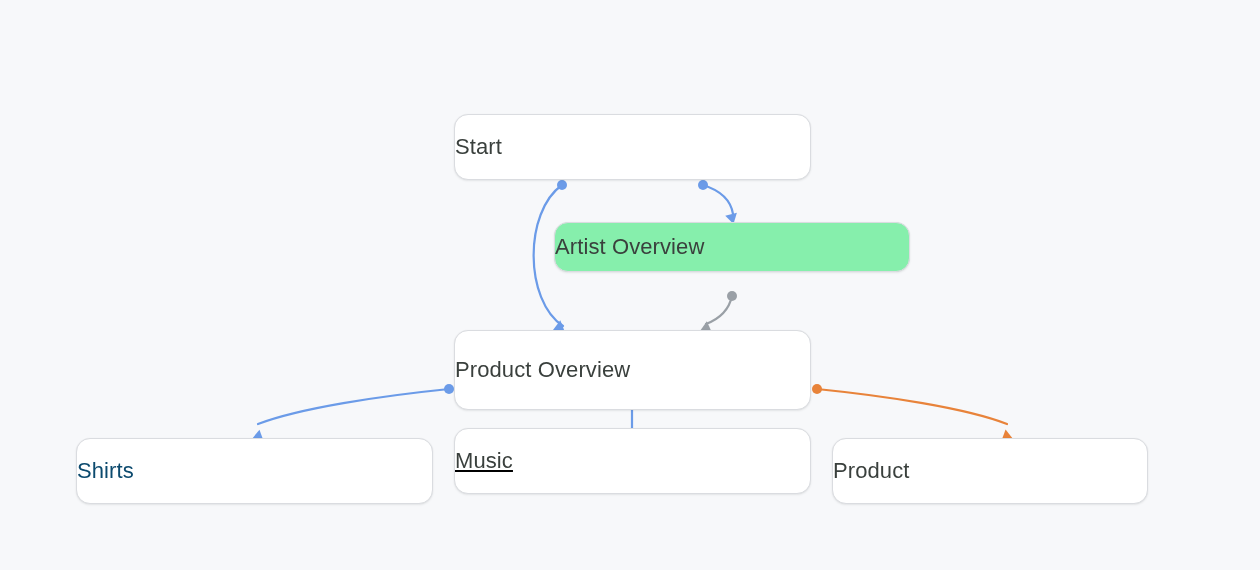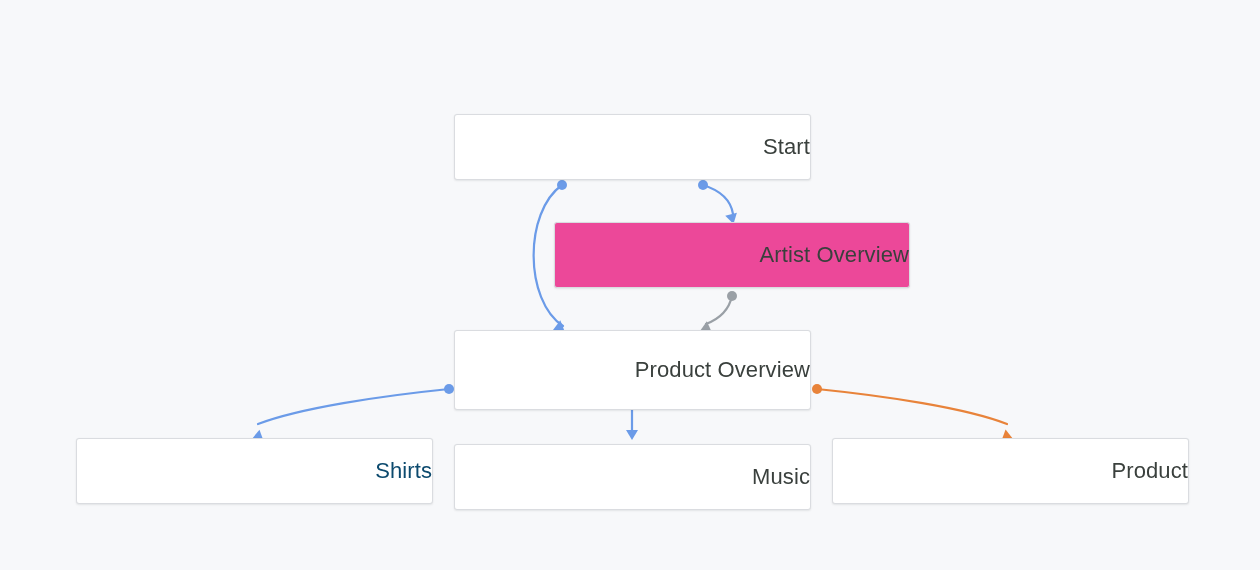--- a/index.html
+++ b/index.html
@@ -25,25 +25,25 @@
     top: 0;
     width: 1260px;
     height: 570px;
     pointer-events: none;
   }
   .node {
     position: absolute;
     box-sizing: border-box;
     background: #ffffff;
     border: 1px solid #dadce0;
-    border-radius: 3px;
+    border-radius: 14px;
     box-shadow: 0 1px 2px rgba(60, 64, 67, 0.10), 0 0 1px rgba(60,64,67,0.06);
     display: flex;
     align-items: center;
-    justify-content: flex-end;
+    justify-content: flex-start;
   }
   .node-label {
     font-family: "Liberation Sans", sans-serif;
     font-size: 22px;
     font-weight: 500;
     color: #3a403d;
     letter-spacing: 0.1px;
     white-space: nowrap;
     user-select: none;
   }
@@ -83,33 +83,33 @@
         <path d="M 817 389 C 886 396, 966 408, 1007 424" fill="none" stroke="#e8833a" stroke-width="2.2" stroke-linecap="round"></path>
         <circle cx="817" cy="389" r="5" fill="#e8833a"></circle>
         <polygon points="-8,-6 -8,6 2,0" fill="#e8833a" transform="translate(1011,438) rotate(20.335080742250483)"></polygon>
       </g>
     </svg>
 
   <div class="node" style="left: 454px; top: 114px; width: 357px; height: 66px; background: rgb(255, 255, 255); border-color: rgb(218, 220, 224);">
     <span class="node-label" style="color: rgb(58, 64, 61);">Start</span>
   </div>
 
-  <div class="node" style="left: 554px; top: 222px; width: 356px; height: 66px; background: #ec4899; border-color: rgb(218, 220, 224);">
+  <div class="node" style="left: 554px; top: 222px; width: 356px; height: 50px; background: #86efac; border-color: rgb(218, 220, 224);">
     <span class="node-label" style="color: rgb(58, 64, 61);">Artist Overview</span>
   </div>
 
   <div class="node" style="left: 454px; top: 330px; width: 357px; height: 80px; background: rgb(255, 255, 255); border-color: rgb(218, 220, 224);">
     <span class="node-label" style="color: rgb(58, 64, 61);">Product Overview</span>
   </div>
 
   <div class="node" style="left: 76px; top: 438px; width: 357px; height: 66px; background: rgb(255, 255, 255); border-color: rgb(218, 220, 224);">
     <span class="node-label" style="color: #0c4a6e;">Shirts</span>
   </div>
 
-  <div class="node" style="left: 454px; top: 444px; width: 357px; height: 66px; background: rgb(255, 255, 255); border-color: rgb(218, 220, 224);">
+  <div class="node" style="left: 454px; top: 428px; width: 357px; height: 66px; background: rgb(255, 255, 255); border-color: rgb(218, 220, 224); text-decoration: underline;">
     <span class="node-label" style="color: rgb(58, 64, 61);">Music</span>
   </div>
 
-  <div class="node" style="left: 832px; top: 438px; width: 357px; height: 66px; background: rgb(255, 255, 255); border-color: rgb(218, 220, 224);">
+  <div class="node" style="left: 832px; top: 438px; width: 316px; height: 66px; background: rgb(255, 255, 255); border-color: rgb(218, 220, 224);">
     <span class="node-label" style="color: rgb(58, 64, 61);">Product</span>
   </div>
 
 </div>
 
 </body></html>

